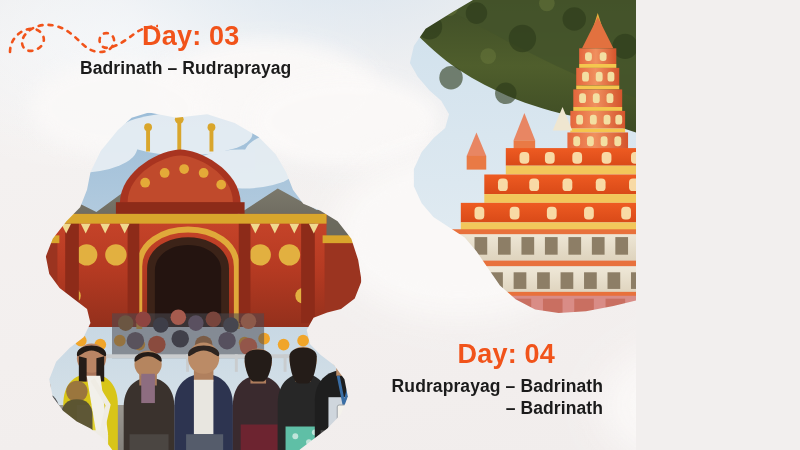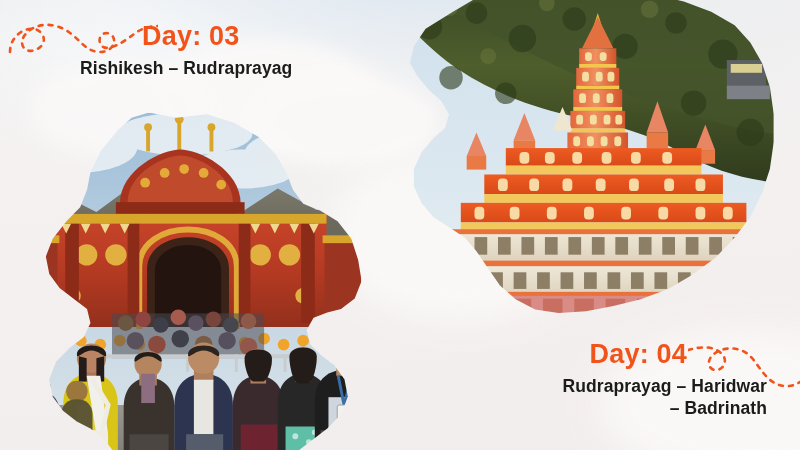--- a/index.html
+++ b/index.html
@@ -12,21 +12,21 @@
   }
 
   body {
     font-family: "Liberation Sans", sans-serif;
     background: #f2efee;
     position: relative;
   }
 
   .slide {
     position: relative;
-    width: 800px;
+    width: 636px;
     height: 450px;
     overflow: hidden;
     background:
       radial-gradient(130% 90% at 52% -10%, rgba(214,228,240,0.85) 0%, rgba(233,238,243,0.55) 28%, rgba(246,243,241,0.0) 60%),
       radial-gradient(60% 45% at 20% 8%, rgba(255,255,255,0.95) 0%, rgba(255,255,255,0.0) 70%),
       linear-gradient(172deg, #eceaea 0%, #f4f1f0 30%, #f3efee 68%, #f1edec 100%);
   }
 
   
   .cloud {
@@ -119,21 +119,21 @@
     font-size: 17.5px;
     font-weight: 700;
     line-height: 1.28;
     letter-spacing: .1px;
   }
 
   #day-03 { left: 142px; top: 22px; text-align: left; }
   #day-03 .day-route { margin-top: 5px; margin-left: -62px; white-space: nowrap; }
 
   #day-04 { right: 33px; top: 340px; text-align: right; width: 300px; }
-  #day-04 .day-title { margin-right: 80px; text-align: right; }
+  #day-04 .day-title { margin-right: 48px; text-align: right; }
   #day-04 .day-route { margin-top: 5px; text-align: right; }
 
   
   .squiggle { position: absolute; }
   #squiggle-left  { left: 8px;  top: 8px;  width: 150px; height: 62px; }
   #squiggle-right { left: 688px; top: 336px; width: 118px; height: 62px; }
   .squiggle path {
     fill: none;
     stroke: #f1531a;
     stroke-width: 2.6;
@@ -580,27 +580,27 @@
             <circle cx="60" cy="286" r="11" fill="#8c6347"></circle>
             <path d="M44,360 L44,310 C44,300 50,294 60,294 C70,294 76,300 76,310 L76,360 Z" fill="#3e3a38"></path>
           </g>
         </g>
       </svg>
     </div>
   </div>
 
   <div class="day-block" id="day-03">
     <div class="day-title">Day: 03</div>
-    <div class="day-route">Rishikesh – Rudraprayag</div>
+    <div class="day-route">Badrinath – Rudraprayag</div>
   </div>
 
   <div class="day-block" id="day-04">
     <div class="day-title">Day: 04</div>
     <div class="day-route">
-      <span>Rudraprayag – Haridwar</span><br>
+      <span>Rudraprayag – Badrinath</span><br>
       <span>– Badrinath</span>
     </div>
   </div>
 
   <svg class="squiggle" id="squiggle-left" viewBox="0 0 150 62">
     <path d="M2,44 C2,24 26,14 34,26 C42,38 22,48 16,40 C8,30 26,12 48,18
              C70,24 74,44 92,44 C106,44 110,30 102,26 C94,22 88,32 94,38
              C100,44 116,34 126,26 C134,20 142,18 150,18"></path>
   </svg>
 

